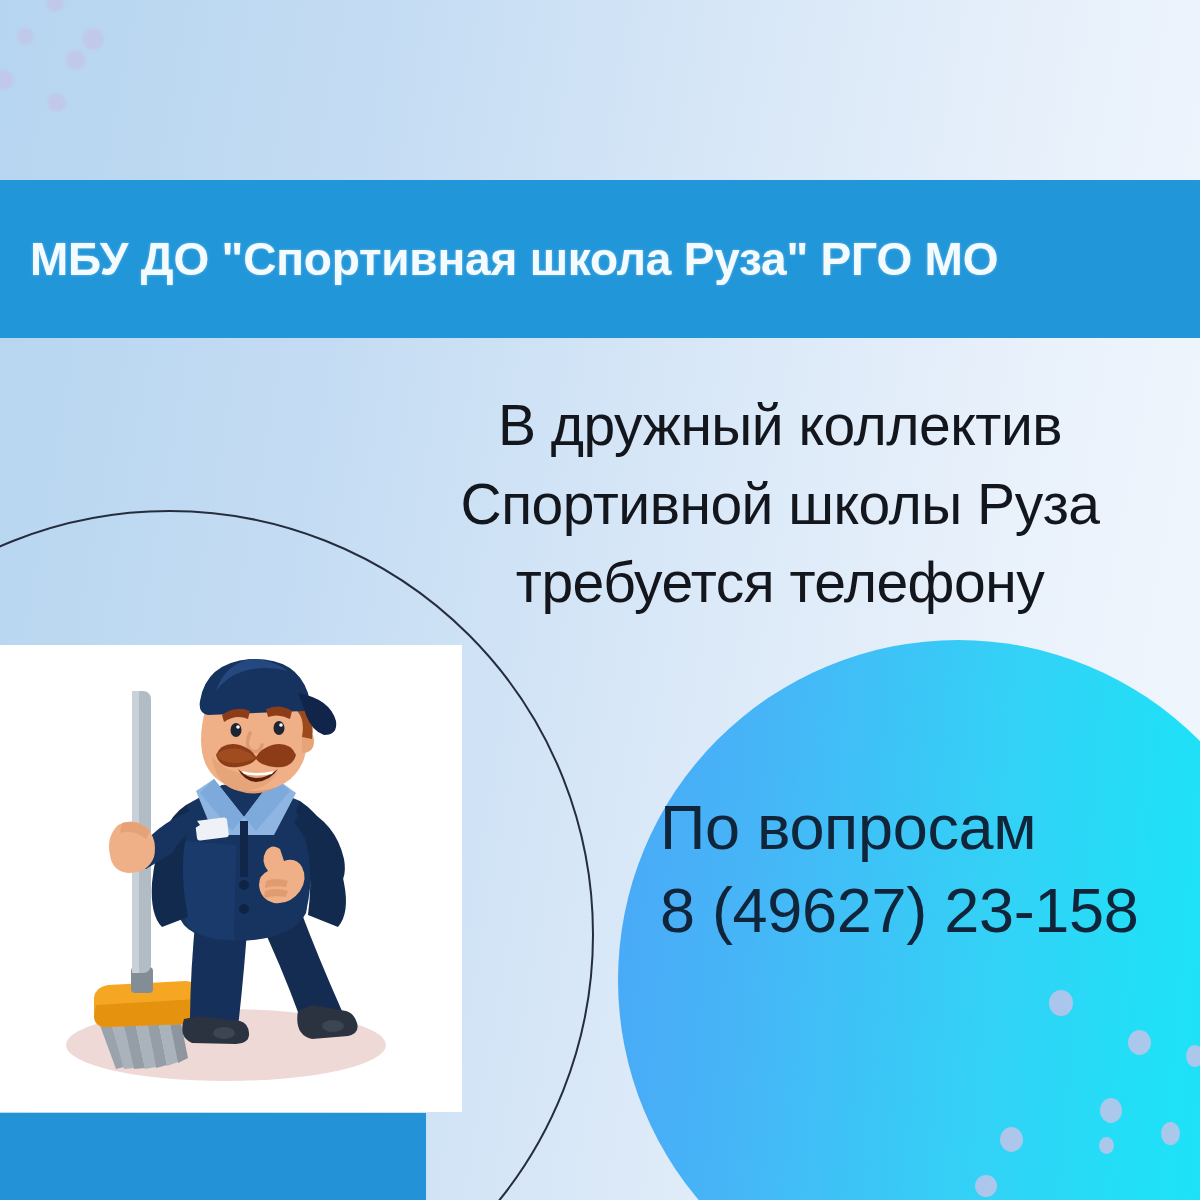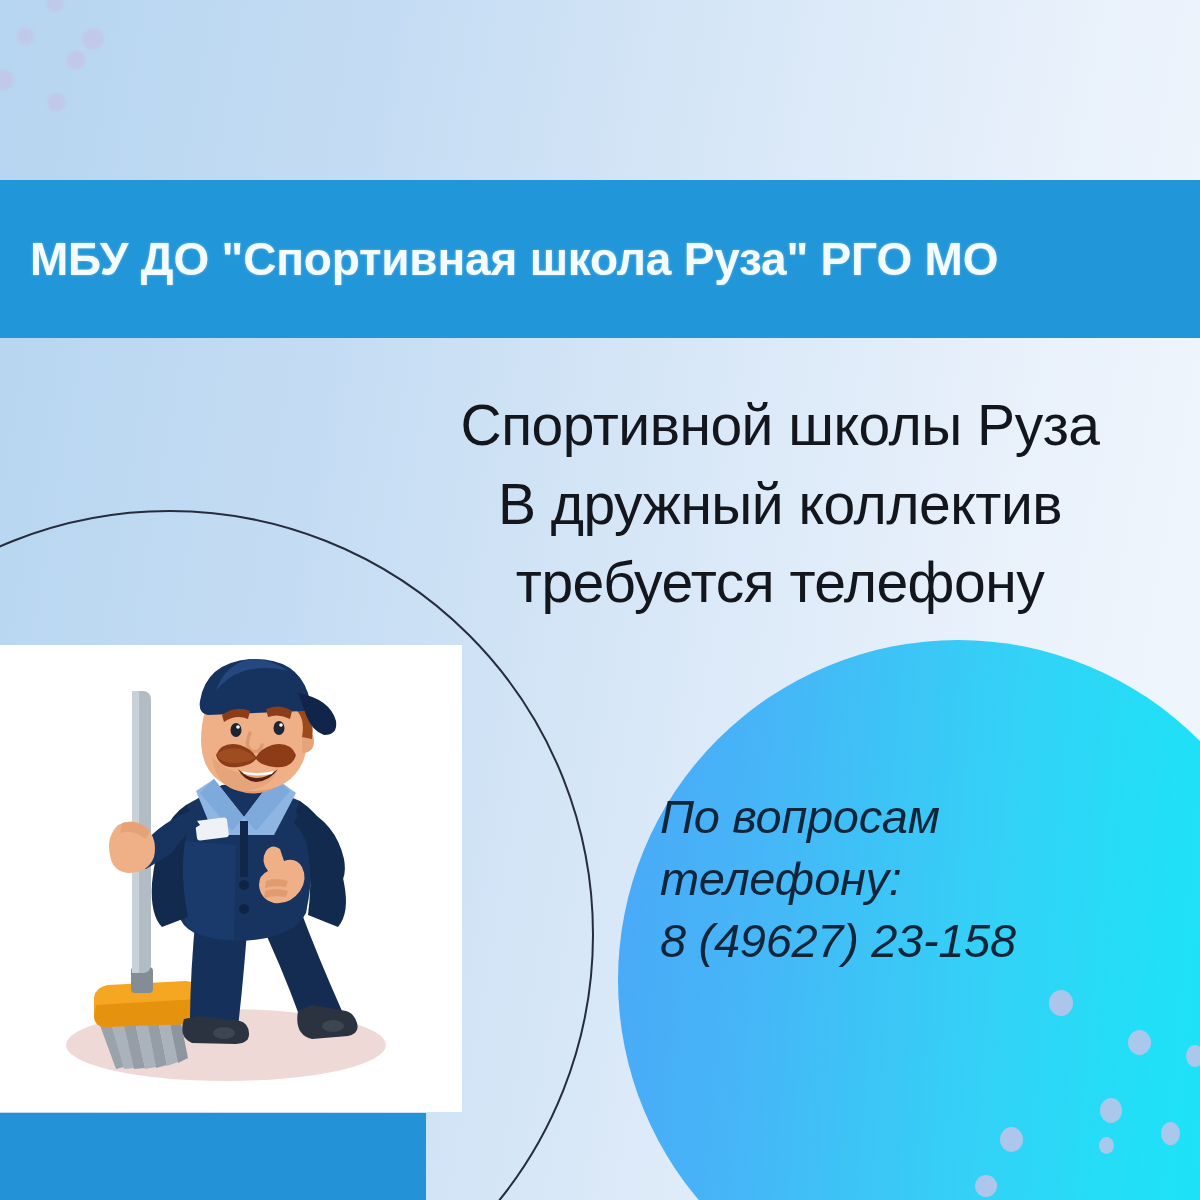--- a/index.html
+++ b/index.html
@@ -78,24 +78,23 @@
   }
   .headline div { white-space: nowrap; }
 
   
   .contact {
     position: absolute;
     left: 660px;
     top: 786px;
     width: 470px;
     color: #10243a;
-    font-size: 47px;
+    font-size: 63px;
     line-height: 1.32;
     letter-spacing: -0.3px;
-    font-style: italic;
   }
   .contact div { white-space: nowrap; }
 
   
   .photo-frame {
     position: absolute;
     left: 0px;
     top: 645px;
     width: 462px;
     height: 467px;
@@ -137,22 +136,22 @@
   <div class="dot dot-br" style="left:1099px; top:1137px; width:15px; height:17px;"></div>
   <div class="dot dot-br" style="left:1000px; top:1127px; width:23px; height:25px;"></div>
   <div class="dot dot-br" style="left:1186px; top:1045px; width:18px; height:22px;"></div>
   <div class="dot dot-br" style="left:975px;  top:1175px; width:22px; height:22px;"></div>
 
   <div class="banner">
     <div class="banner-title">МБУ ДО "Спортивная школа Руза" РГО МО</div>
   </div>
 
   <div class="headline">
+    <div>В дружный коллектив</div>
     <div>Спортивной школы Руза</div>
-    <div>В дружный коллектив</div>
     <div>требуется телефону</div>
   </div>
 
   <div class="photo-frame">
     <svg width="462" height="467" viewBox="0 0 462 467">
 
       <ellipse cx="226" cy="400" rx="160" ry="36" fill="#efd9d6"></ellipse>
 
       <g>
         <path d="M98 375 L116 424 L124 422 L110 374 Z" fill="#9aa3ac"></path>
@@ -240,17 +239,16 @@
 
       <path d="M238 124 Q256 142 278 124 Q270 136 256 137 Q244 136 238 124 Z" fill="#5b1f12"></path>
       <path d="M242 126 Q256 130 274 126 L272 129 Q256 132 244 129 Z" fill="#ffffff"></path>
     </svg>
   </div>
 
   <div class="bottom-bar"></div>
 
   <div class="contact">
     <div>По вопросам</div>
-    <div>телефону:</div>
     <div>8 (49627) 23-158</div>
   </div>
 
 </div>
 
 </body></html>

